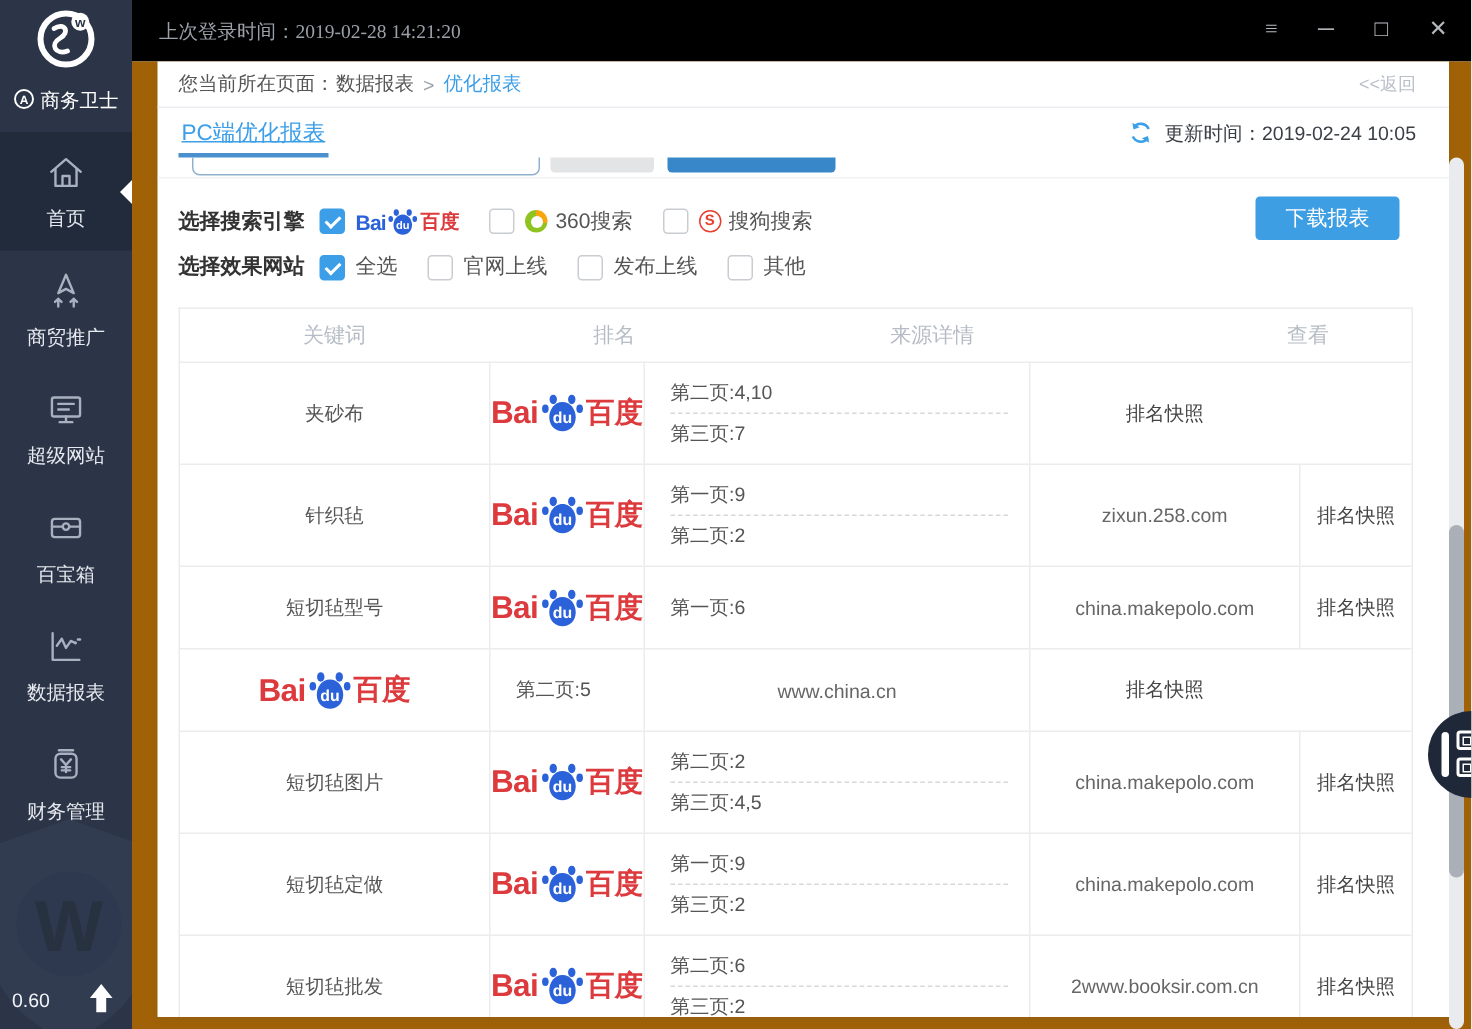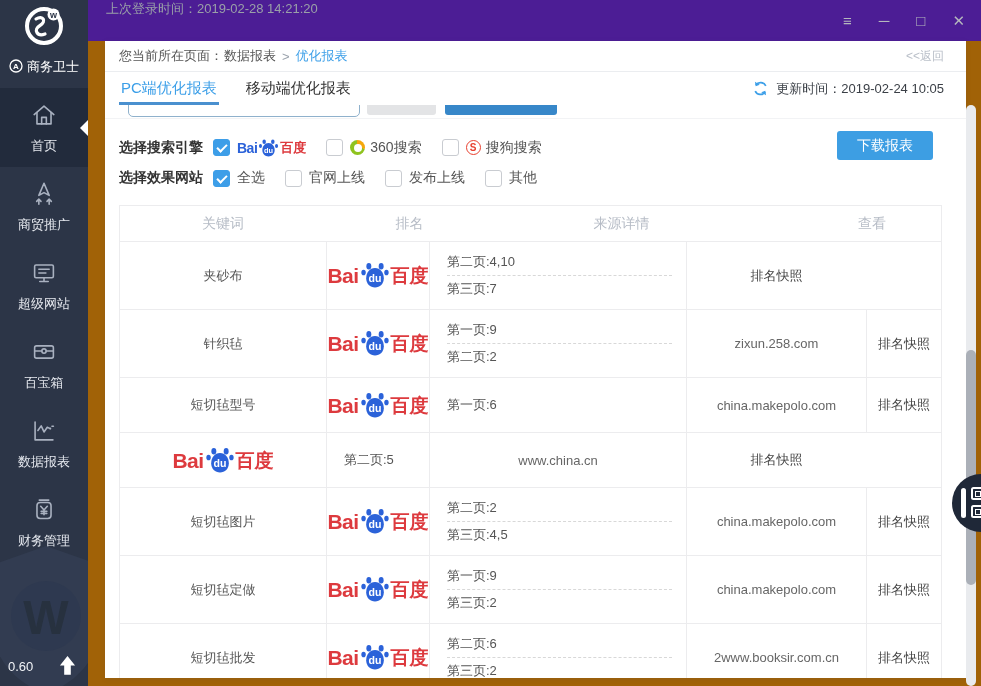--- a/index.html
+++ b/index.html
@@ -15,38 +15,38 @@
   .side-item.active{background:#222b3c;}
   .side-item.active::after{content:'';position:absolute;right:0;top:50%;margin-top:-8px;
        border:8px solid transparent;border-right-color:#ffffff;}
   .side-icon svg{width:30px;height:30px;display:block;}
   .side-label{color:#e6e9ef;font-size:13px;}
   .watermark{position:absolute;left:-14px;bottom:-14px;width:120px;height:158px;pointer-events:none;}
   .version{position:absolute;left:8px;bottom:12px;color:#f2f4f7;font-size:13px;}
   .up-arrow{position:absolute;right:12px;bottom:10px;width:17px;height:21px;cursor:pointer;}
 
   
-  .topbar{position:absolute;left:88px;top:0;width:893px;height:41px;background:#4c1d95;display:flex;}
+  .topbar{position:absolute;left:88px;top:0;width:893px;height:41px;background:#000000;display:flex;align-items:center;font-family:Liberation Serif, serif;}
   .login-info{margin-left:18px;font-size:13px;color:#9aa0a8;}
   .win-controls{margin-left:auto;display:flex;align-items:center;gap:27px;padding-right:16px;}
   .win-controls .wc{color:#b5b8bd;font-size:15px;line-height:1;cursor:pointer;}
 
   
   .workspace{position:absolute;left:88px;top:41px;width:893px;height:645px;background:#a16207;}
   .panel{position:absolute;left:17px;top:0;width:861px;height:637px;background:#fff;box-shadow:0 1px 5px rgba(60,70,90,.13);}
 
   .crumb-row{height:31px;display:flex;align-items:center;padding:0 22px 0 14px;font-size:13px;color:#555;
        border-bottom:1px solid #ebedf0;box-sizing:border-box;}
   .crumb-parent{margin-left:1px;cursor:pointer;}
   .crumb-sep{margin:0 6px;color:#9aa2ac;}
   .crumb-cur{color:#3c9fe8;cursor:pointer;}
   .back-link{margin-left:auto;color:#b9bfc8;font-size:12px;cursor:pointer;}
 
   .tabs-row{height:33px;display:flex;align-items:center;padding:0 22px 0 14px;}
-  .tab{font-size:15px;color:#333;margin-right:25px;position:relative;height:33px;display:flex;align-items:center;padding:0 2px;cursor:pointer;}
+  .tab{font-size:15px;color:#333;margin-right:25px;position:relative;height:33px;display:flex;align-items:center;padding:0 2px;cursor:pointer;text-decoration:underline;}
   .tab.active{color:#3c9fe8;}
   .tab.active::after{content:'';position:absolute;left:0;right:0;bottom:0;height:3px;background:#4a90cf;}
   .update{margin-left:auto;display:flex;align-items:center;gap:7px;font-size:13px;color:#3a3f46;}
   .refresh{width:17px;height:17px;cursor:pointer;}
   .refresh svg{width:17px;height:17px;display:block;}
 
   .content{position:absolute;left:0;top:64px;width:861px;bottom:0;overflow:hidden;}
   .cut-input{position:absolute;left:23px;top:-20px;width:232px;height:32px;border:1px solid #8fb1cc;border-radius:5px;box-sizing:border-box;}
   .cut-btn-gray{position:absolute;left:262px;top:-16px;width:69px;height:26px;background:#e3e4e6;border-radius:3px;cursor:pointer;}
   .cut-btn-blue{position:absolute;left:340px;top:-16px;width:112px;height:26px;background:#3787c9;border-radius:3px;cursor:pointer;}
@@ -225,21 +225,20 @@
         <span>您当前所在页面：</span>
         <span class="crumb-parent">数据报表</span>
         <span class="crumb-sep">&gt;</span>
         <span class="crumb-cur">优化报表</span>
         <span class="back-link">&lt;&lt;返回</span>
       </div>
 
       <div class="tabs-row">
         <div class="tabs" style="display:flex;align-items:center;height:33px;">
             <span class="tab active">PC端优化报表</span>
-            <span class="tab">移动端优化报表</span>
           </div>
         <div class="update">
           <span class="refresh">
             <svg viewBox="0 0 18 18">
               <g fill="none" stroke="#3c9fe8" stroke-width="1.8">
                 <path d="M14.6 6.3 A6.2 6.2 0 0 0 4 5.2"></path>
                 <path d="M3.4 11.7 A6.2 6.2 0 0 0 14 12.8"></path>
               </g>
               <path d="M3.1 1.9 L3.9 6.7 L8.2 5.1 Z" fill="#3c9fe8"></path>
               <path d="M14.9 16.1 L14.1 11.3 L9.8 12.9 Z" fill="#3c9fe8"></path>

